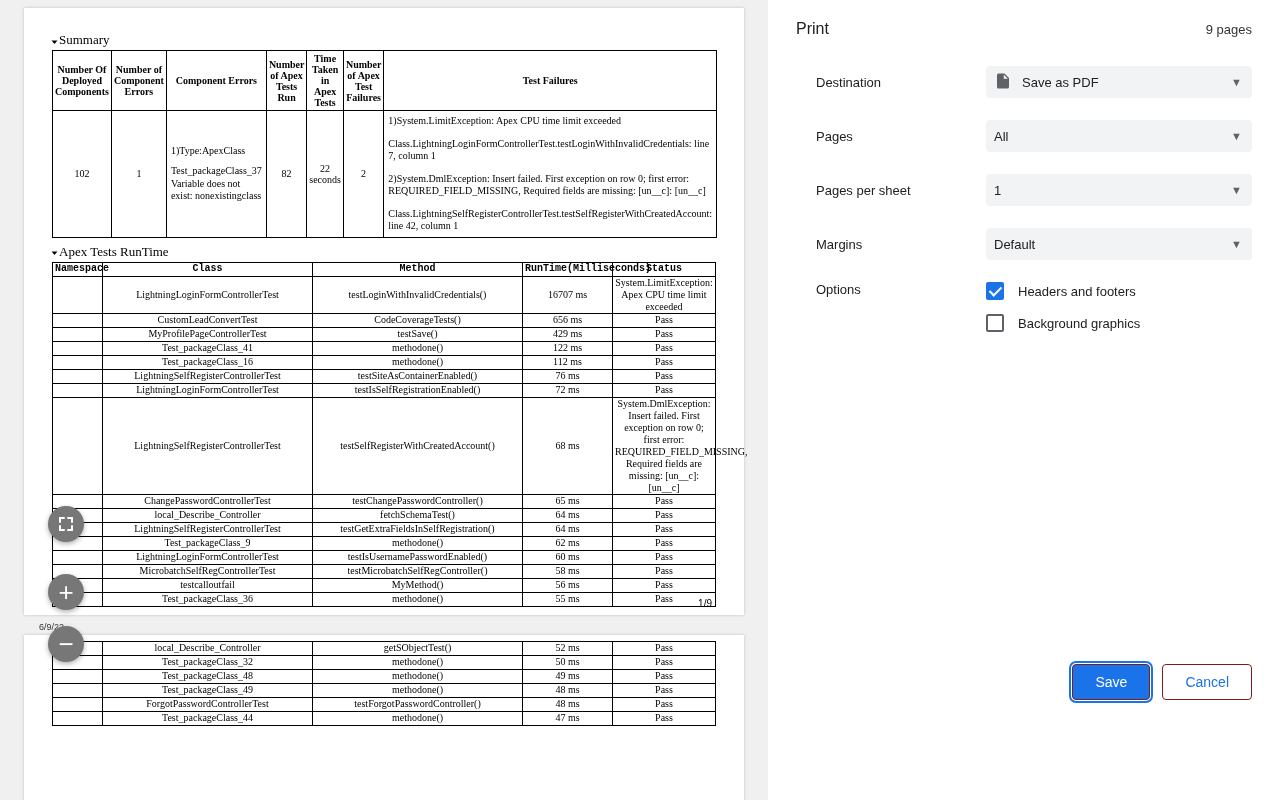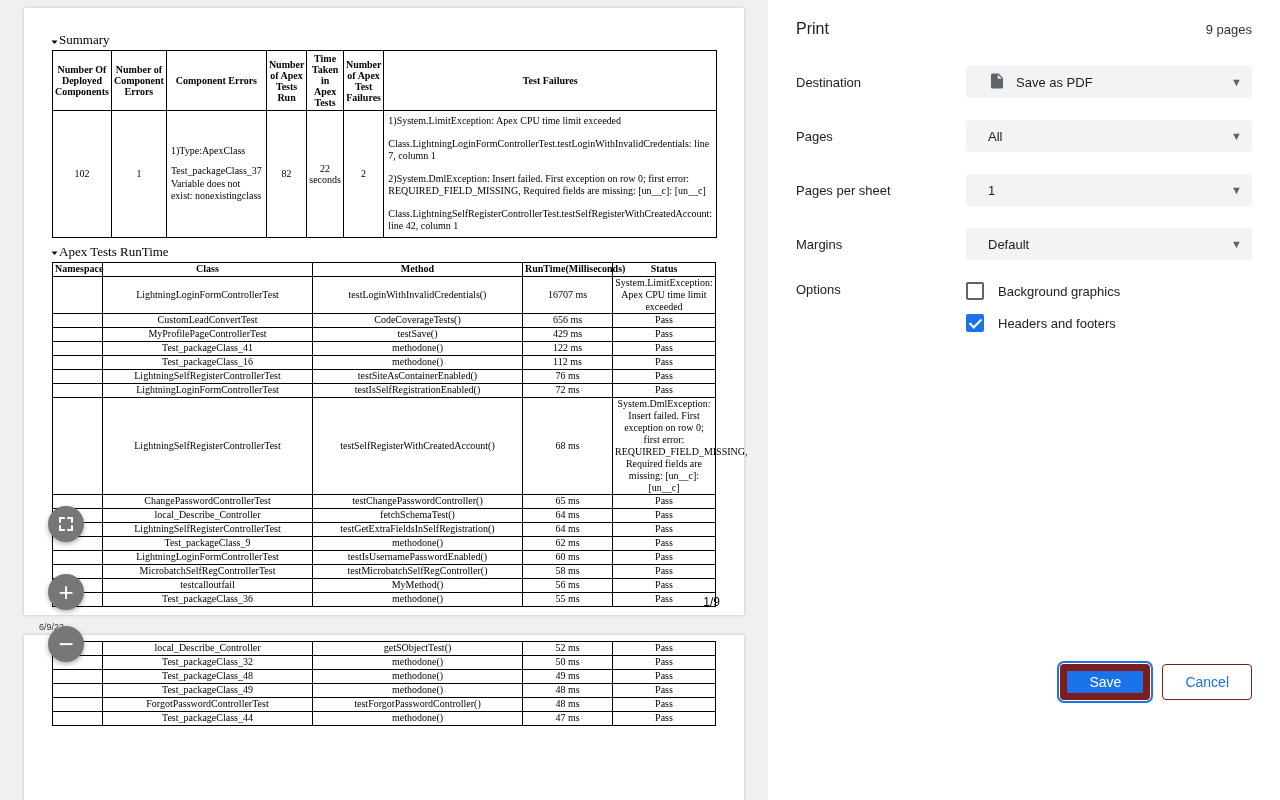--- a/index.html
+++ b/index.html
@@ -85,27 +85,27 @@
     font-size: 10px;
   }
   table.runtime th, table.runtime td {
     border: 1px solid #000;
     padding: 0px 2px;
     text-align: center;
     vertical-align: middle;
     line-height: 1.2;
     height: 14px;
   }
-  table.runtime th { font-weight: bold; }
+  table.runtime th { font-weight: bold; font-family: Liberation Mono, monospace; }
 
   .page-num {
     position: absolute;
     bottom: 6px;
-    right: 24px;
-    font-size: 12px;
+    right: 32px;
+    font-size: 10px;
     font-family: Arial;
   }
   .page-date {
     position: absolute;
     top: -13px;
     left: 15px;
     font-size: 9px;
     font-family: Arial;
     color: #333;
   }
@@ -148,32 +148,32 @@
     margin-bottom: 28px;
   }
   .side-header h1 { font-size: 16px; font-weight: 400; }
   .side-header .count { font-size: 13px; color:#333; }
 
   .row {
     display: flex;
     align-items: center;
     margin-bottom: 22px;
   }
-  .row .label { width: 170px; color: #202124; }
+  .row .label { width: 170px; color: #202124; margin-left: 20px; }
   .row .control { flex: 1; }
 
   .select {
     width: 100%;
     height: 32px;
     background: #f1f3f4;
     border: none;
     border-radius: 4px;
     display: flex;
     align-items: center;
-    padding: 0 22px;
+    padding: 0 8px;
     cursor: pointer;
     position: relative;
   }
   .select .chev {
     position: absolute; right: 10px; top: 50%; transform: translateY(-50%);
     font-size: 11px; color: #5f6368;
   }
   .select .pdf-icon { margin-right: 10px; color:#5f6368; }
 
   .checkbox-row {
@@ -202,21 +202,21 @@
     padding-bottom: 80px;
   }
   .btn {
     height: 36px;
     padding: 0 22px;
     border-radius: 4px;
     font-size: 14px;
     cursor: pointer;
     display: flex; align-items: center;
   }
-  .btn-primary { background:#1a73e8; color:#fff; border:7px solid #7f1d1d; outline: 2px solid #1a73e8; outline-offset:1px;}
+  .btn-primary { background:#1a73e8; color:#fff; border:1px solid #7f1d1d; outline: 2px solid #1a73e8; outline-offset:1px;}
   .btn-secondary { background:#fff; color:#1a73e8; border:1px solid #7f1d1d;}
 </style>
 </head>
 <body>
 
 <div class="preview-zone">
   <div class="preview-scroll">
 
     <div class="page">
       <div class="section-title">Summary</div>
@@ -505,26 +505,26 @@
         <span>Default</span>
         <span class="chev">▼</span>
       </div>
     </div>
   </div>
 
   <div class="row" style="align-items:flex-start">
     <div class="label">Options</div>
     <div class="control">
       <div class="checkbox-row">
+        <div class="cbox checked"></div>
+        <span>Headers and footers</span>
+      </div>
+      <div class="checkbox-row">
         <div class="cbox"></div>
         <span>Background graphics</span>
-      </div>
-      <div class="checkbox-row">
-        <div class="cbox checked"></div>
-        <span>Headers and footers</span>
       </div>
     </div>
   </div>
 
   <div class="actions">
     <div class="btn btn-primary">Save</div>
     <div class="btn btn-secondary">Cancel</div>
   </div>
 </div>
 

